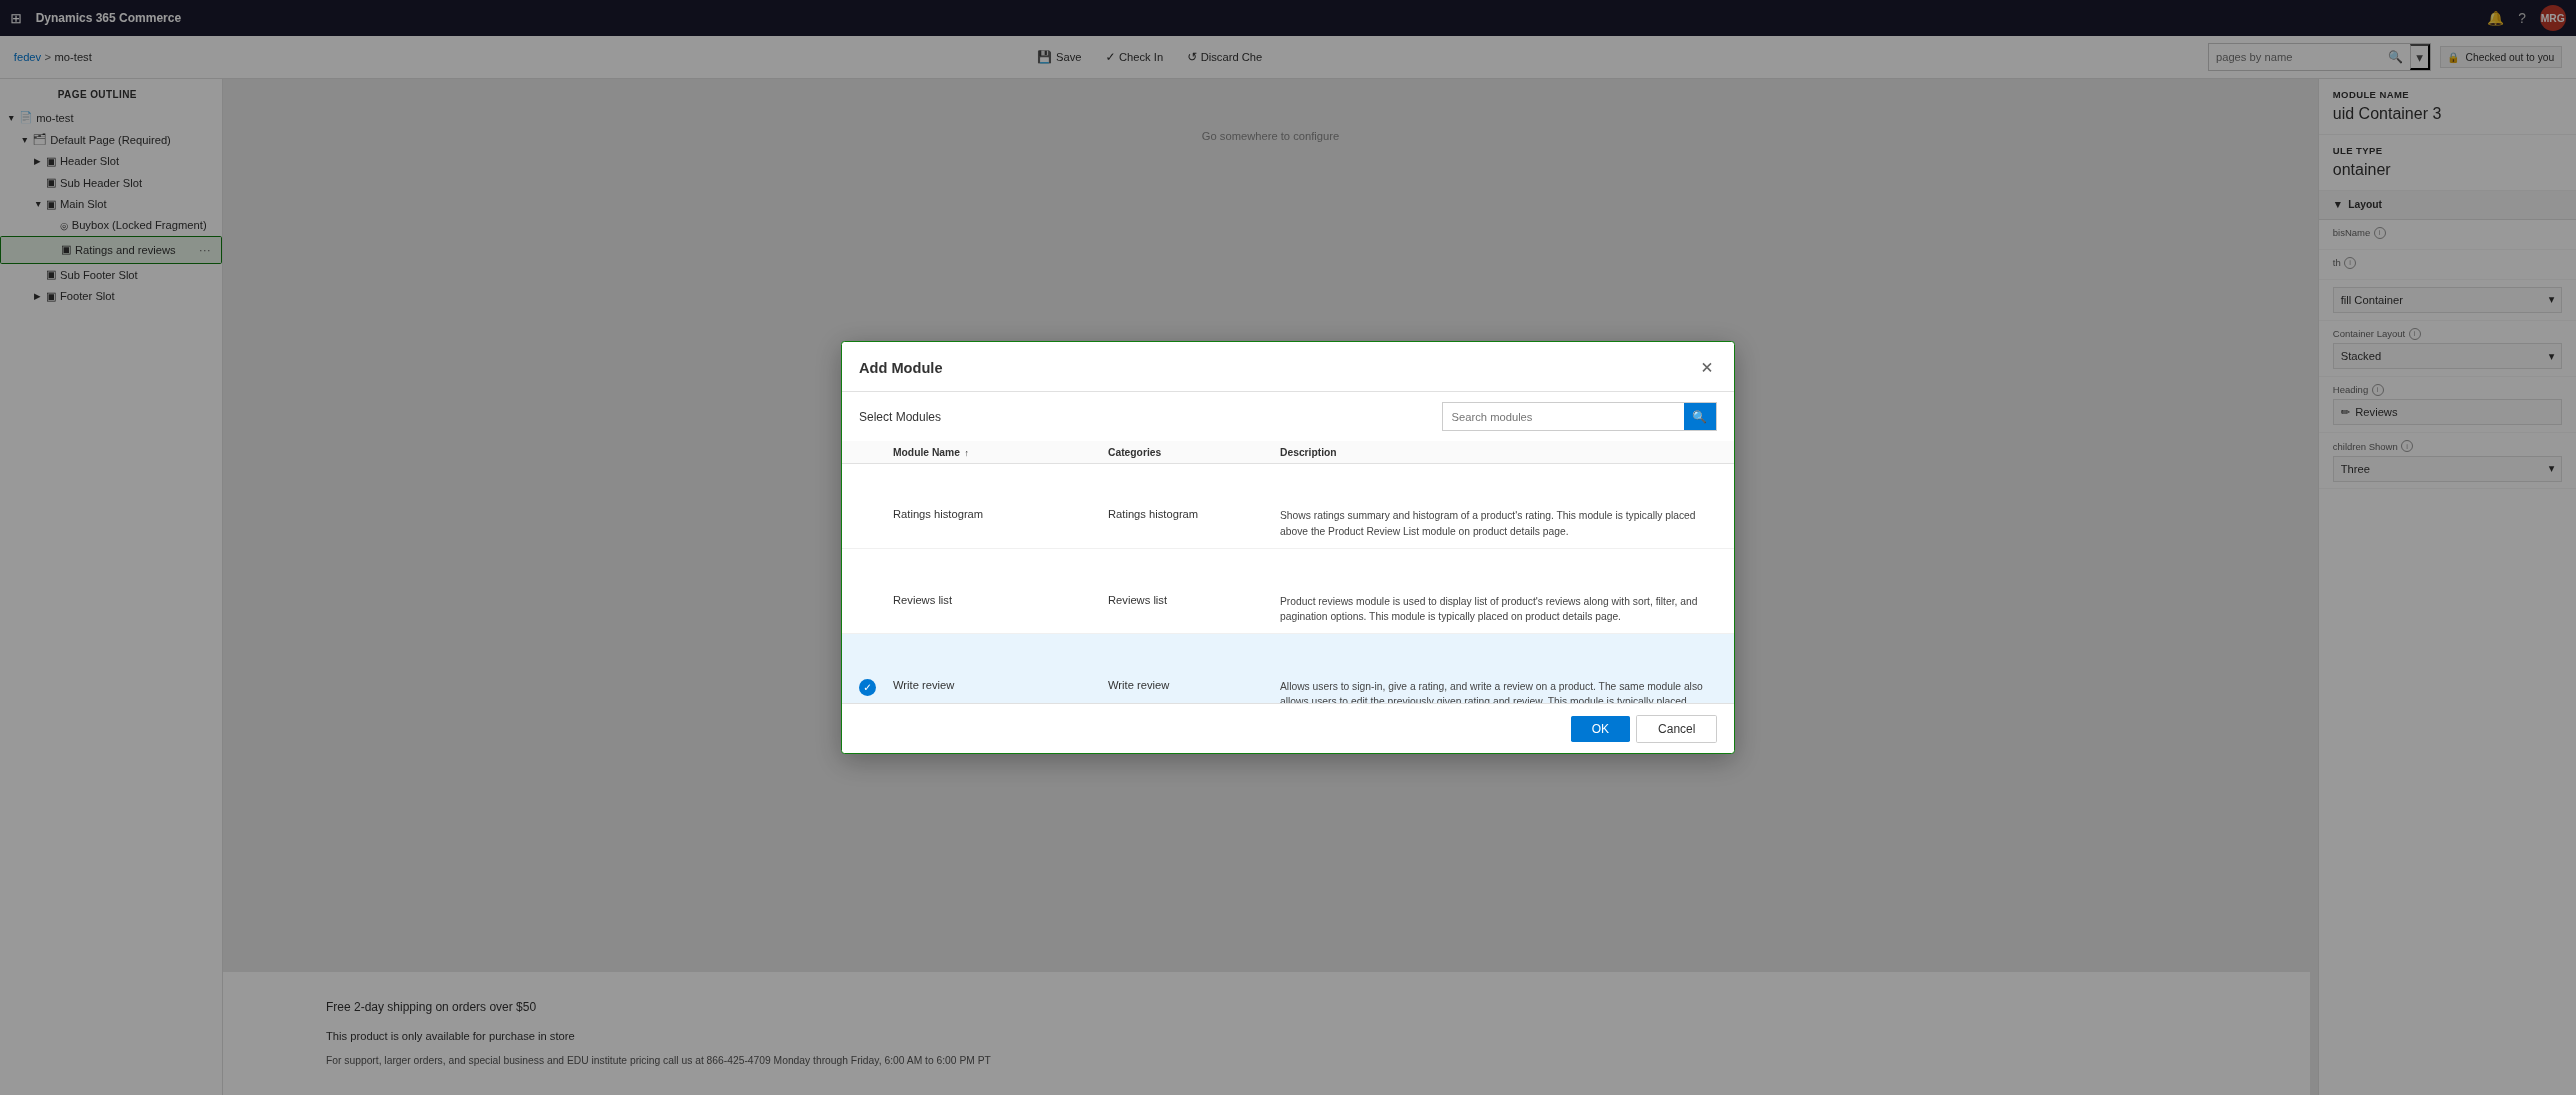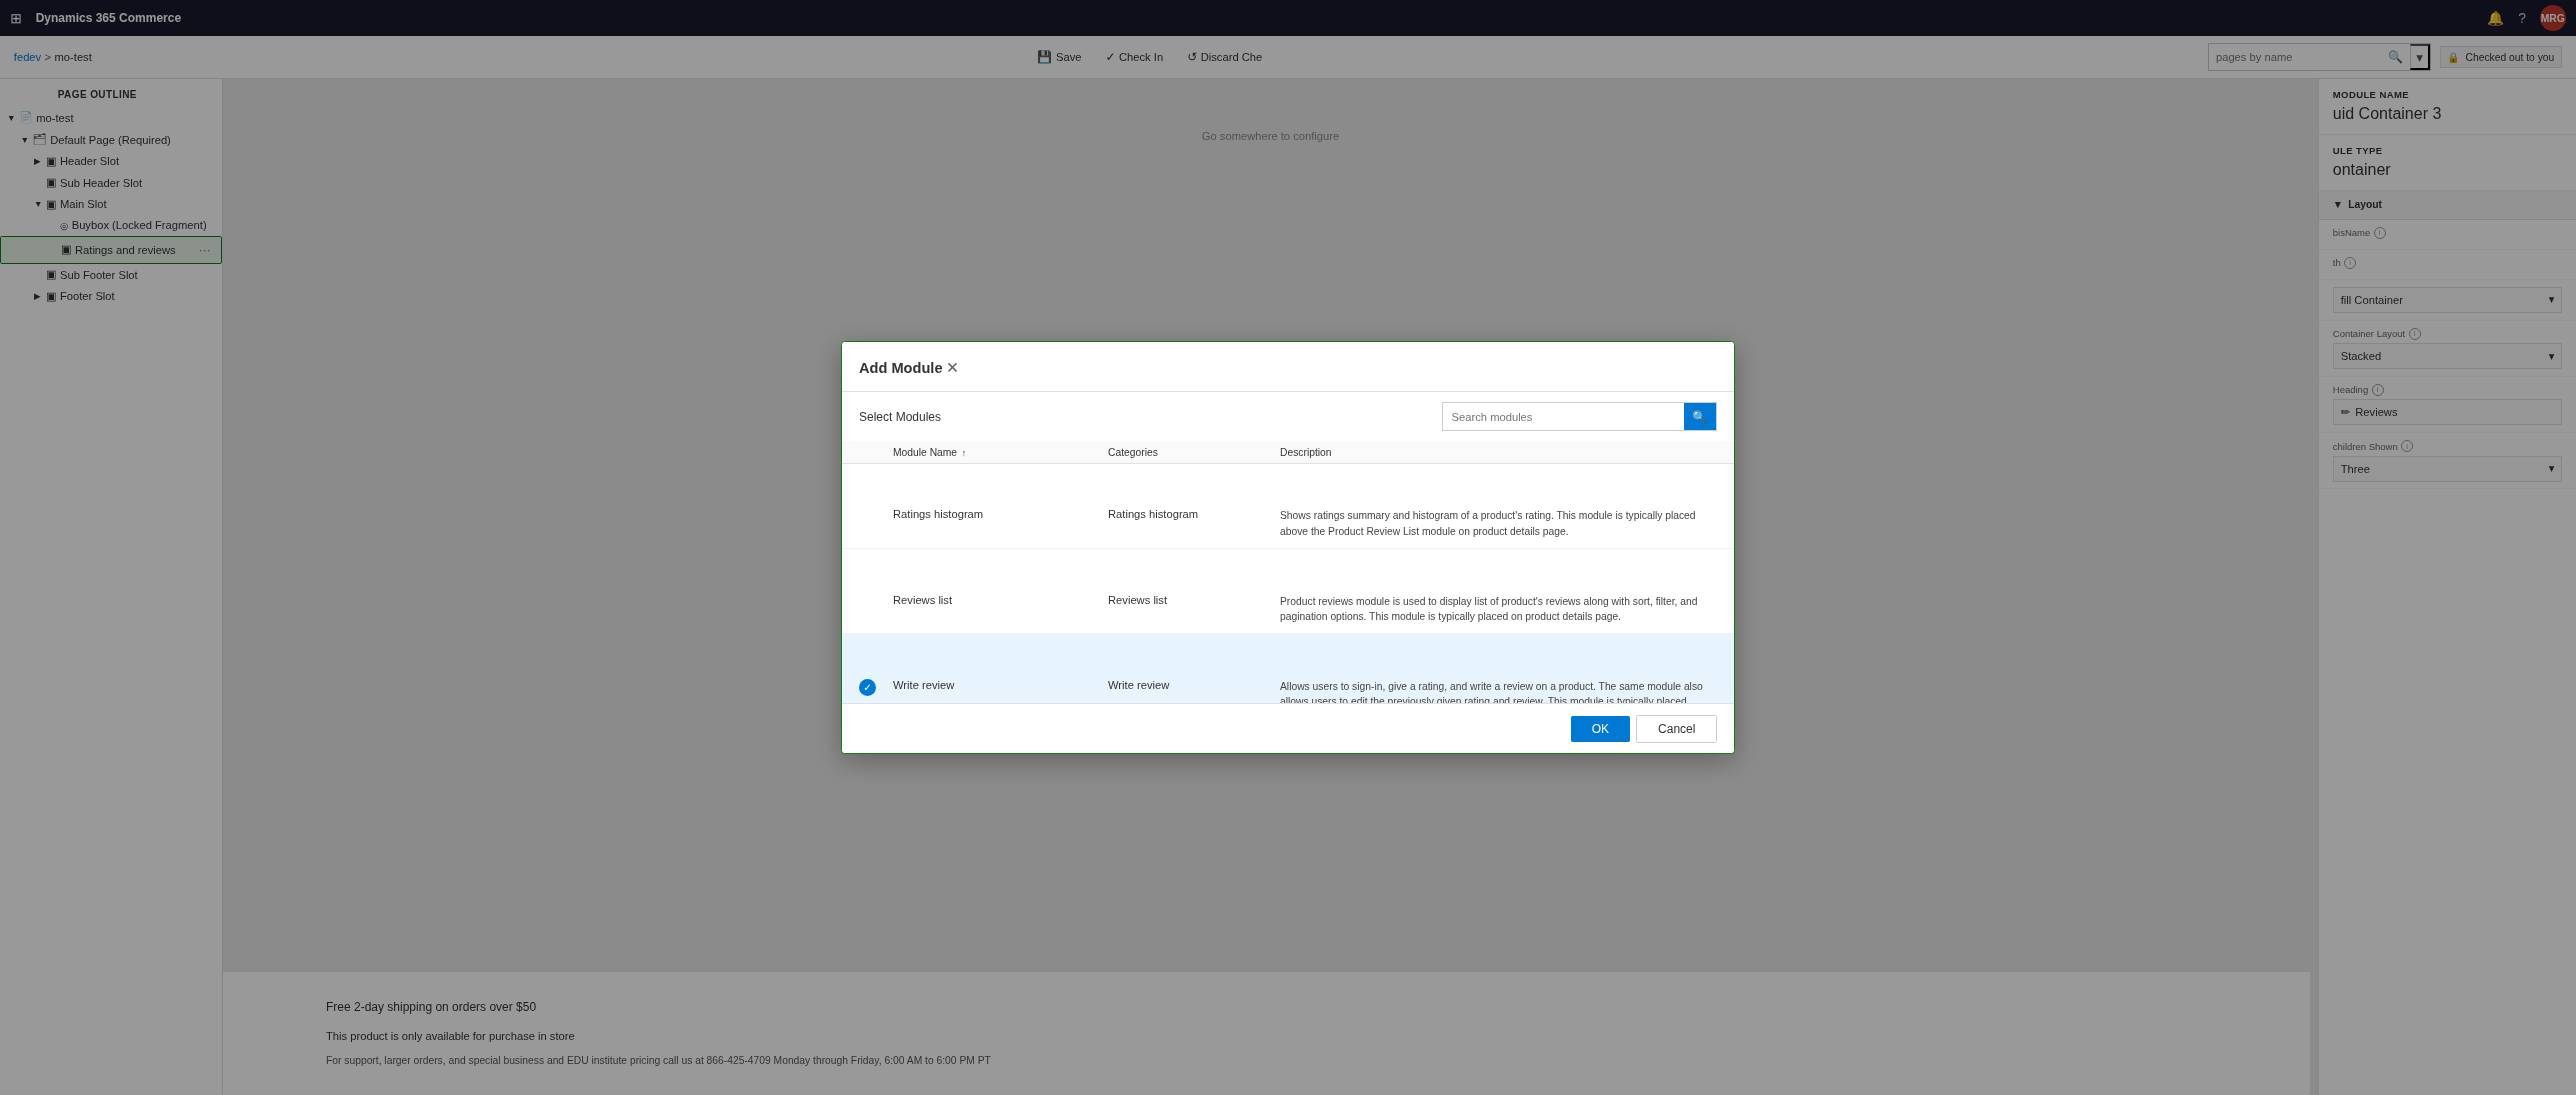--- a/index.html
+++ b/index.html
@@ -167,21 +167,21 @@
       border-radius: 3.4px;
       width: 894px;
       max-height: 413px;
       display: flex;
       flex-direction: column;
       position: relative;
       box-shadow: 0 6.9px 27.5px rgba(0,0,0,0.3);
     }
     .modal-header {
       padding: 13.8px 17px 10.3px;
-      display: flex; align-items: center; 
+      display: flex; align-items: center; justify-content: space-between;
       border-bottom: 0.9px solid #e0e0e0;
     }
     .modal-title { font-size: 14.6px; font-weight: 600; color: #333; }
     .modal-close {
       background: transparent; border: none;
       font-size: 15.5px; cursor: pointer; color: #666; padding: 3.4px;
     }
     .modal-body { display: flex; flex-direction: column; flex: 1; overflow: hidden; }
     .modal-top-bar {
       display: flex; align-items: center; justify-content: space-between;
@@ -204,21 +204,21 @@
     }
     .modules-table { flex: 1; overflow-y: auto; }
     .table-header {
       display: grid;
       grid-template-columns: 34px 215px 172px 1fr;
       padding: 5.2px 17px;
       border-bottom: 0.9px solid #e0e0e0;
       background: #fafafa;
     }
     .table-header-cell {
-      font-size: 10.3px; font-weight: 400; color: #333;
+      font-size: 10.3px; font-weight: 700; color: #333;
     }
     .table-row {
       display: grid;
       grid-template-columns: 34px 215px 172px 1fr;
       padding: 8.6px 17px;
       border-bottom: 0.9px solid #f0f0f0;
       align-items: start;
       cursor: pointer;
     }
     .table-row.selected { background: #e8f4fd; }

